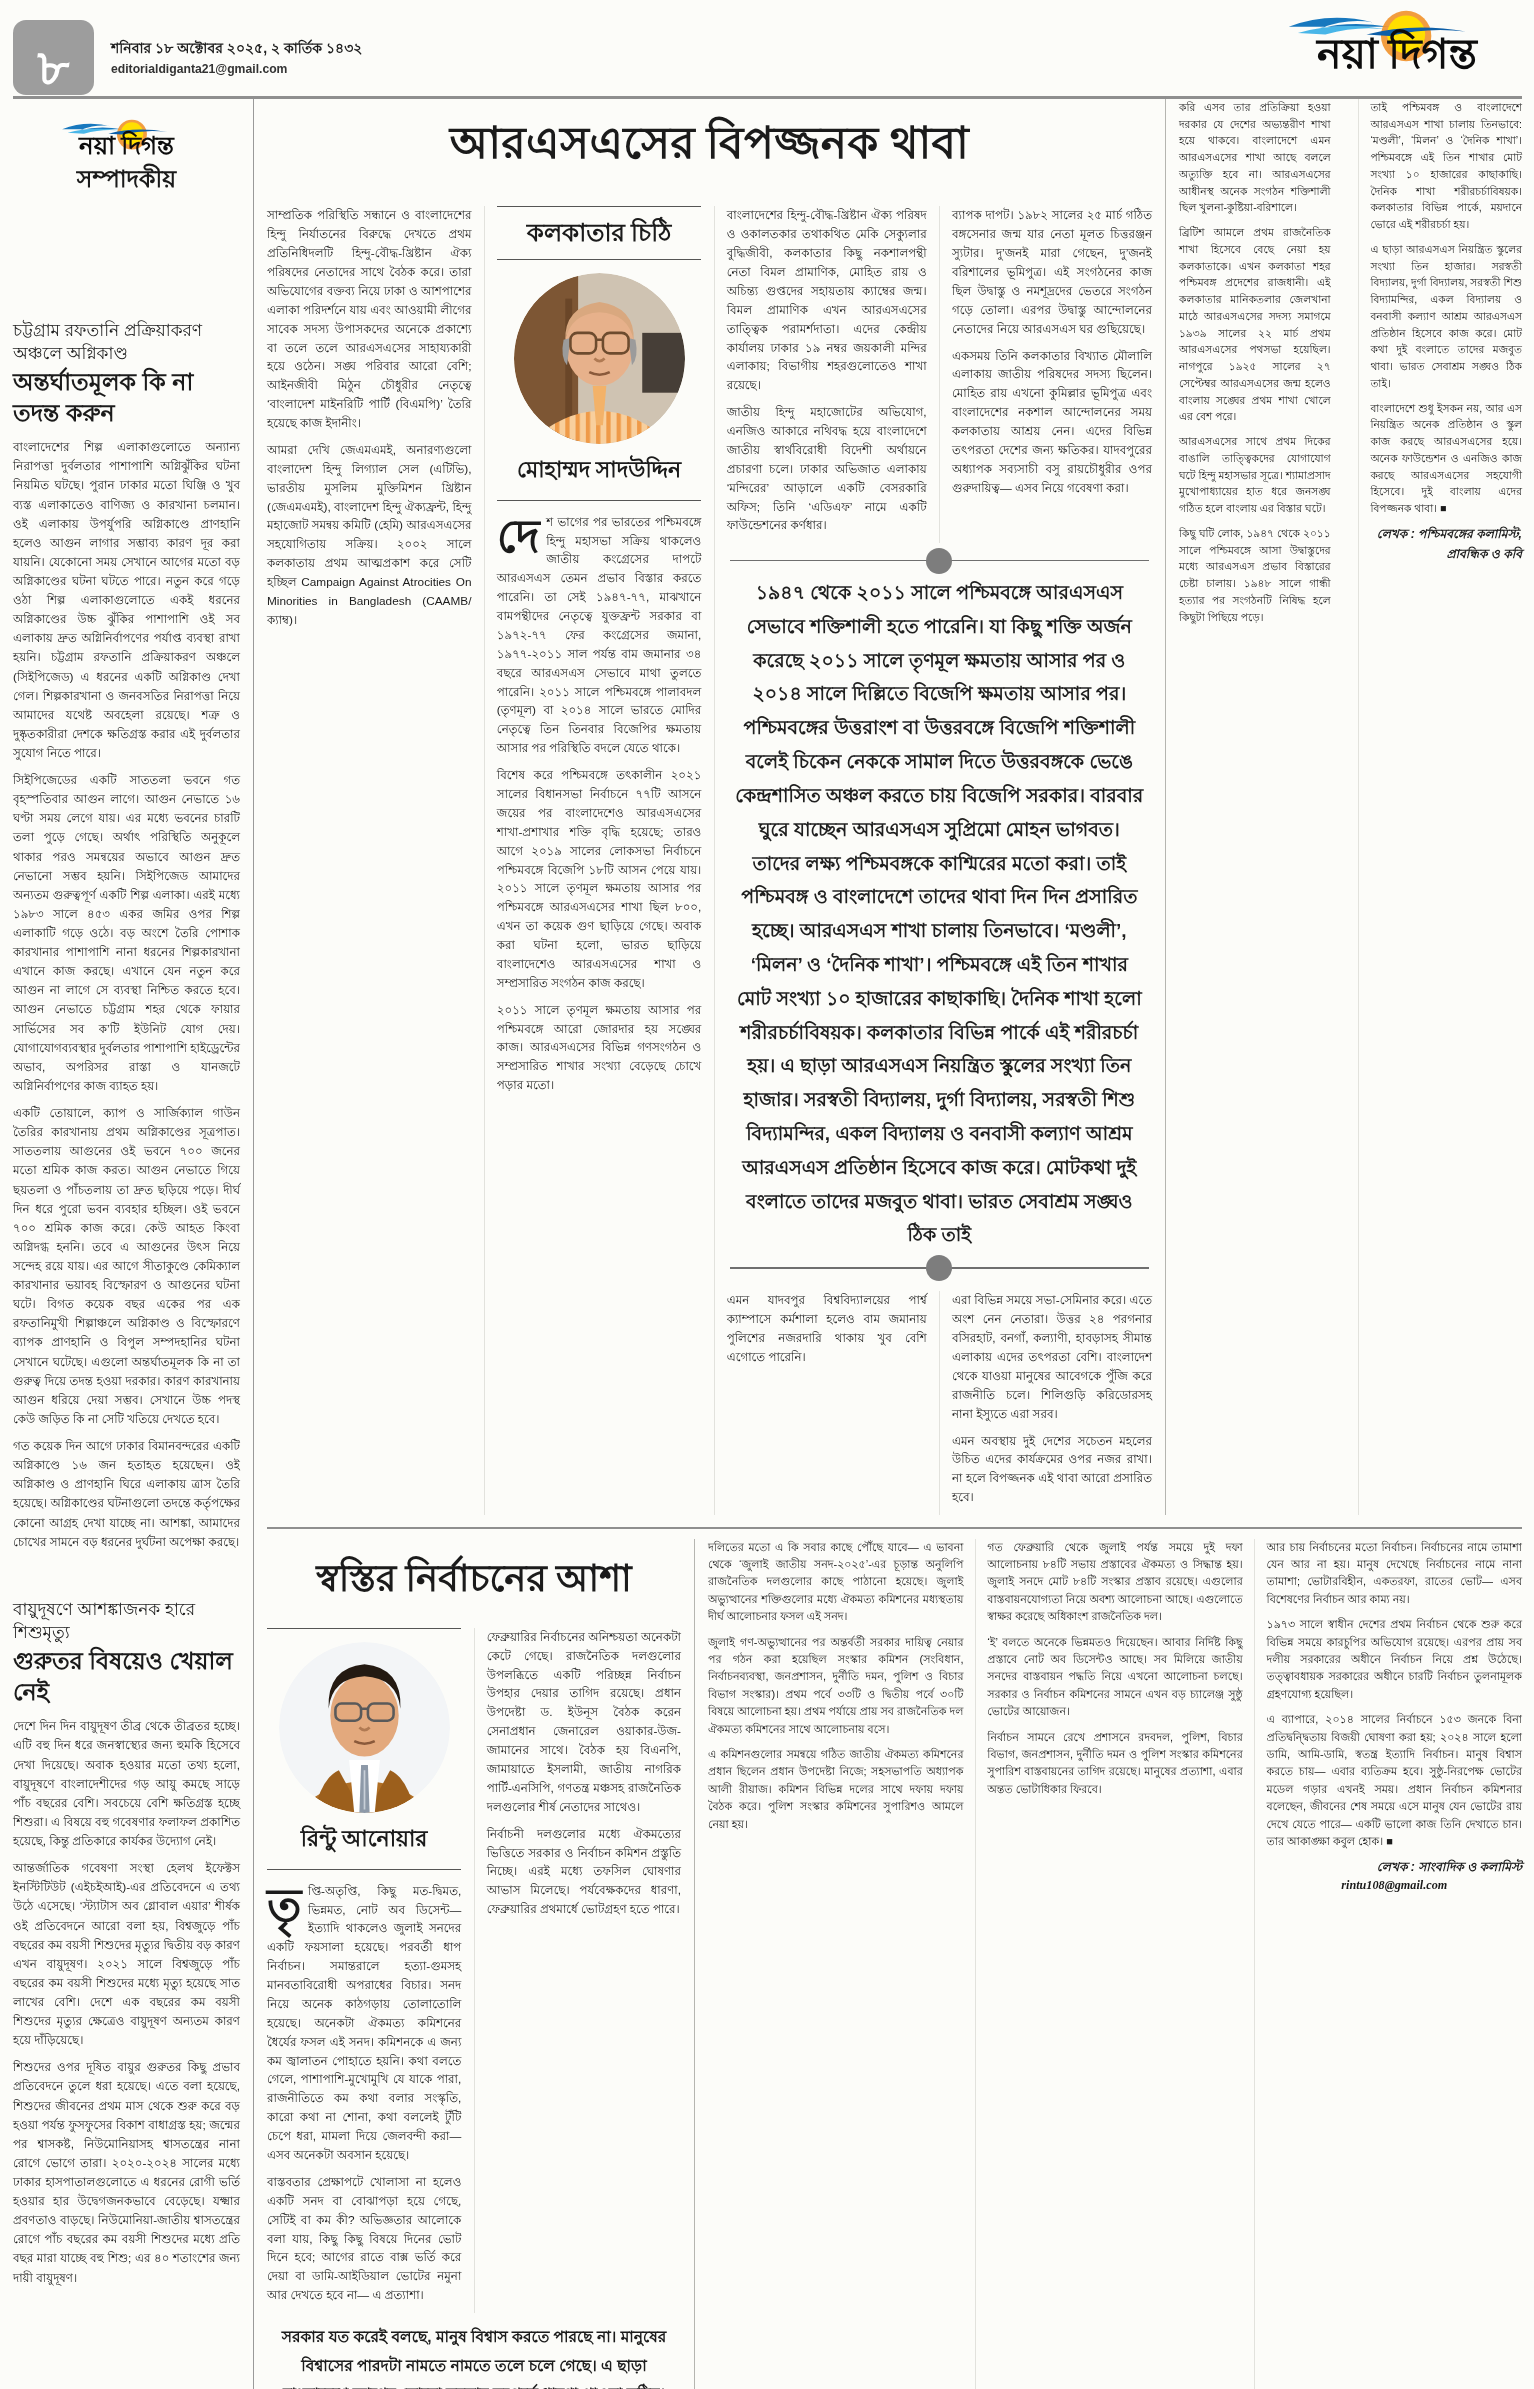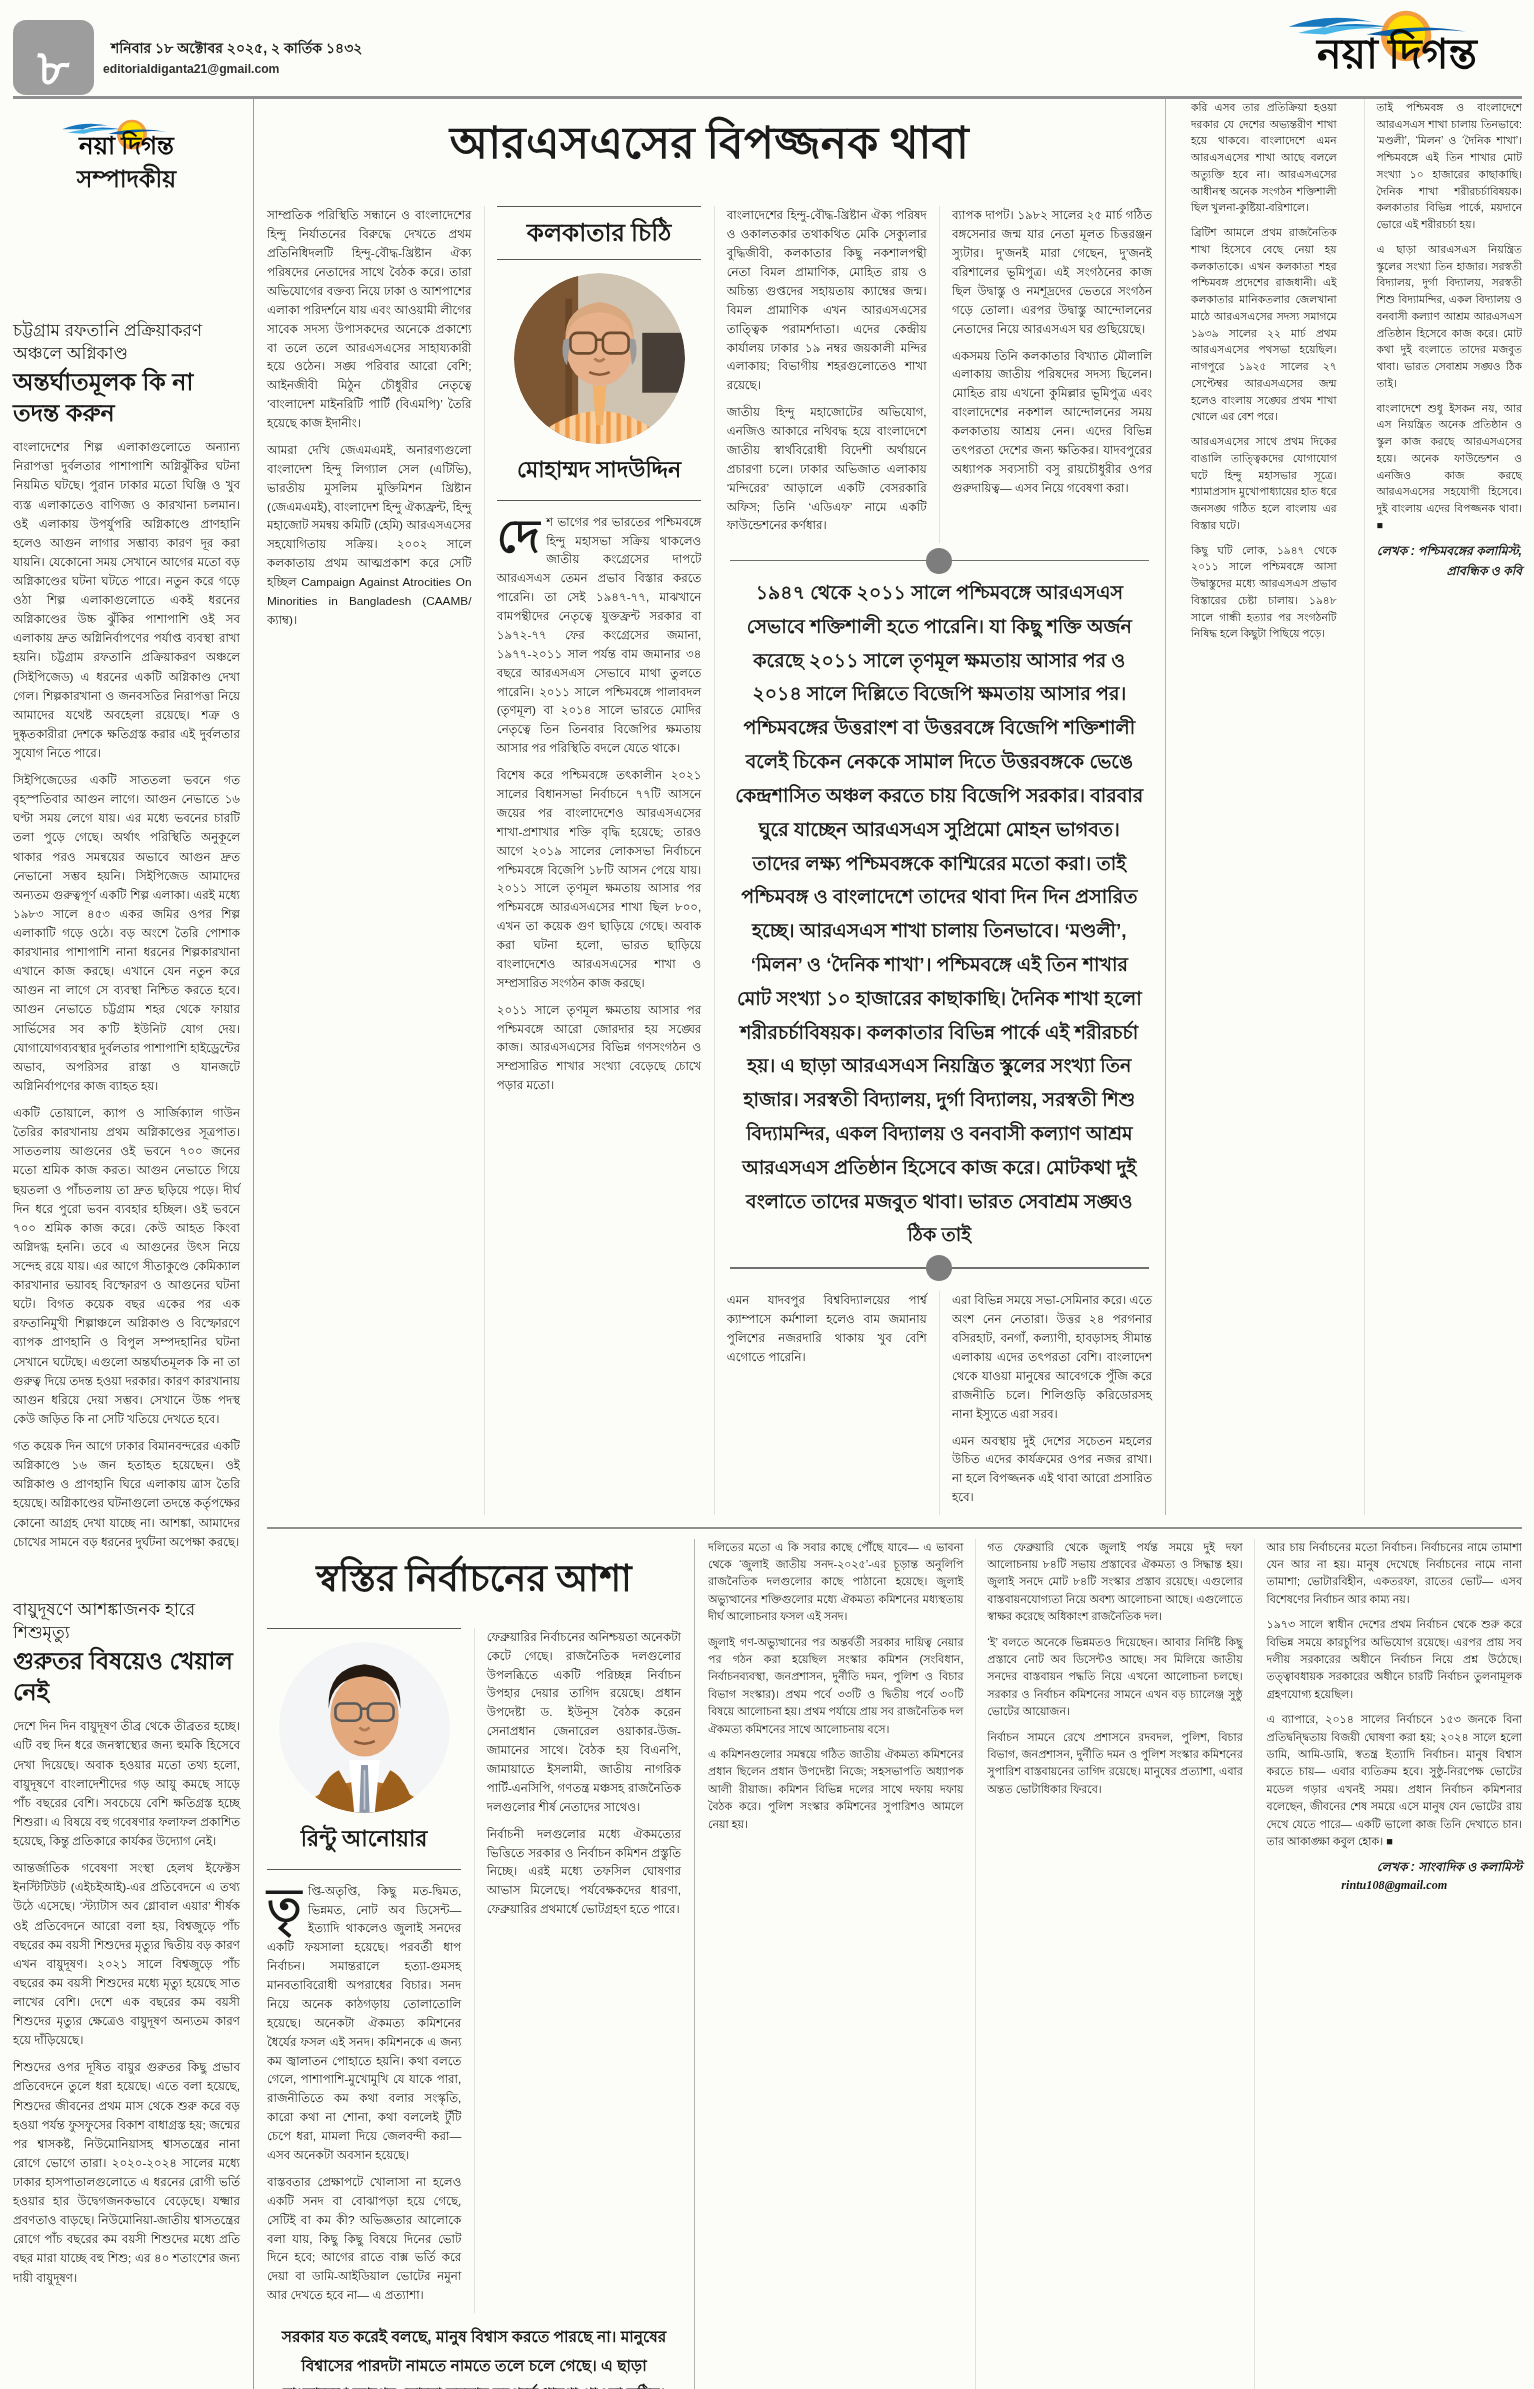--- a/index.html
+++ b/index.html
@@ -11,21 +11,21 @@
   *{box-sizing:border-box;}
   p{margin:0 0 8.1px;}
   
   .header{position:relative;height:99px;margin:0 13px;border-bottom:3.3px solid #8f8f8f;}
   .pagenum{
     position:absolute;left:0;top:19.5px;width:81px;height:75px;background:#9d9d9d;
     border-radius:13px;color:#fff;font-size:49px;font-weight:bold;
     display:flex;align-items:flex-end;justify-content:center;line-height:1.05;
   }
   .dateline{position:absolute;left:98px;top:37px;font-size:14px;font-weight:bold;color:#1e1e1e;}
-  .email{position:absolute;left:90px;top:62px;font-size:12.2px;font-weight:bold;color:#333;text-align:center;}
+  .email{position:absolute;left:98px;top:62px;font-size:12.2px;font-weight:bold;color:#333;text-align:center;}
   .logo-main{position:absolute;right:3.3px;top:0;width:244px;height:75px;}
   
   .main{display:flex;margin:0 13px;align-items:stretch;}
   .leftcol{width:241px;flex:none;border-right:0.8px solid #9a9a9a;padding-right:13px;}
   .rightzone{flex:1;min-width:0;padding-left:13px;}
   
   .mini-logo{display:block;margin:13px auto 1.6px;width:145px;height:47px;}
   .section-head{text-align:center;font-size:23.6px;font-weight:bold;margin:1.6px 0 0;font-family:"Liberation Serif",serif;}
   .edit{margin-top:120px;}
   .edit + .edit{margin-top:47px;}
@@ -35,21 +35,21 @@
   
   .acolp p, .ncol p, .rcol p{font-size:11.8px;line-height:1.6;text-align:justify;}
   .ncol p{font-size:10.6px;line-height:1.58;}
   .rcol p{font-size:11px;line-height:1.58;}
   .dropcap{float:left;font-size:46px;line-height:.85;font-weight:bold;padding:4.1px 6.5px 0 0;font-family:"Liberation Serif",serif;}
   .credit{font-size:12.2px;font-weight:bold;font-style:italic;text-align:right;margin-top:4.9px;}
   .credit-email{font-size:12.2px;font-style:italic;font-weight:bold;text-align:center;font-family:"Liberation Serif",serif;}
   
   .a1{display:flex;min-height:1182px;}
   .a1-main{flex:1;min-width:0;padding-right:13px;}
-  .a1-right{flex:none;width:357px;border-left:0.8px solid #b5b5b0;padding-left:25px;display:flex;gap:16px;}
+  .a1-right{flex:none;width:357px;border-left:0.8px solid #b5b5b0;padding-left:13px;display:flex;gap:16px;}
   .a1-right .ncol{flex:1;min-width:0;}
   .a1-right .ncol + .ncol{border-left:0.8px solid #e2e2dd;padding-left:11.4px;margin-left:11.4px;}
   .headline1{text-align:center;font-size:44px;font-weight:bold;margin:11.4px 0 23px;font-family:"Liberation Serif",serif;letter-spacing:0.4px;}
   .a1-cols{display:flex;}
   .a1-cols > * + *{border-left:0.8px solid #e2e2dd;padding-left:12.2px;margin-left:12.2px;}
   .acol{flex:1;min-width:0;}
   .a1-mid{flex:2.08;min-width:0;display:flex;flex-direction:column;}
   .mrow{display:flex;}
   .mrow > * + *{border-left:0.8px solid #e2e2dd;padding-left:12.2px;margin-left:12.2px;}
   .mrow .acolp{flex:1;min-width:0;}

